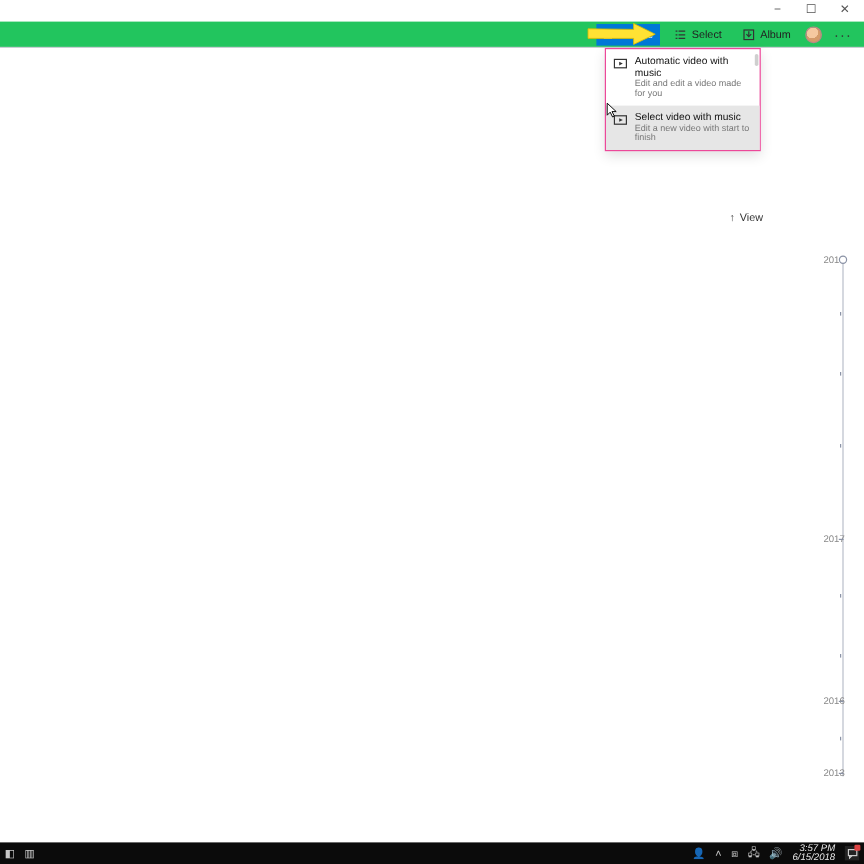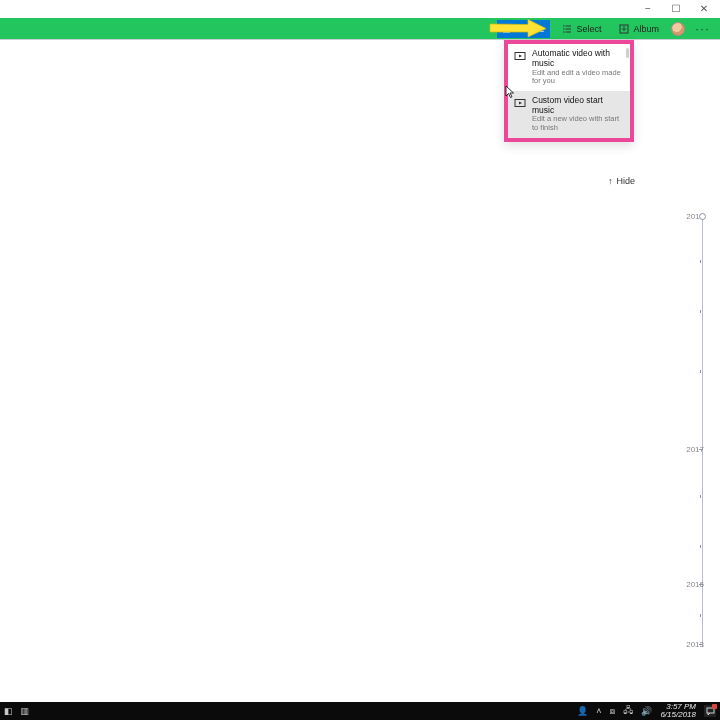--- a/index.html
+++ b/index.html
@@ -14,21 +14,21 @@
   .tool-btn { display:flex; align-items:center; gap:4px; font-size:9px; color:#222; padding:2px 6px; height:18px; }
   .tool-btn.create { background:#0078d7; color:#fff; }
   .tool-btn .ico { width:10px; height:10px; display:flex; align-items:center; justify-content:center; }
   .more { font-size:12px; color:#333; padding:0 4px; letter-spacing:1px; }
   .avatar { width:14px; height:14px; border-radius:50%; background: radial-gradient(circle at 40% 35%, #f5c9a0 0 45%, #d49b6a 46% 100%); border:1px solid #b88; }
 
   
   .arrow-annot { position:absolute; left:488px; top:16px; pointer-events:none; z-index:6; }
 
   
-  .dropdown { position:absolute; top:40px; left:504px; width:130px; background:#fff; border:4px solid #ec4899; box-shadow:0 4px 10px rgba(0,0,0,0.12); z-index:5; }
+  .dropdown { position:absolute; top:40px; left:504px; width:130px; background:#fff; border:1px solid #ec4899; box-shadow:0 4px 10px rgba(0,0,0,0.12); z-index:5; }
   .drop-item { display:flex; gap:6px; padding:5px 6px; align-items:flex-start; cursor:default; }
   .drop-item.hover { background:#e6e6e6; }
   .drop-item .di-icon { width:12px; height:12px; flex:0 0 12px; margin-top:1px; display:flex; align-items:center; justify-content:center; }
   .drop-item .di-text { line-height:1.15; }
   .drop-item .di-title { font-size:8.5px; color:#111; }
   .drop-item .di-sub  { font-size:7.5px; color:#777; }
   .scroll-nub { position:absolute; top:4px; right:1px; width:3px; height:10px; background:#cfcfcf; border-radius:2px; }
   .cursor { position:absolute; top:85px; left:505px; z-index:7; font-size:11px; color:#000; transform:rotate(0deg); }
 
   
@@ -118,36 +118,36 @@
   </div>
 
   <div class="drop-item hover">
     <span class="di-icon">
       <svg width="12" height="12" viewBox="0 0 12 12">
           <rect x="1" y="2.5" width="10" height="7" fill="none" stroke="#333"></rect>
           <polygon points="5,4.5 8,6 5,7.5" fill="#333"></polygon>
         </svg>
     </span>
     <span class="di-text">
-      <div class="di-title">Custom video start music</div>
+      <div class="di-title">Select video with music</div>
       <div class="di-sub">Edit a new video with start to finish</div>
     </span>
   </div>
 
 </div>
 
 <div class="cursor">
   <svg width="10" height="14" viewBox="0 0 10 14">
       <polygon points="1,1 1,11 3.5,8.5 5.5,12.5 7,11.8 5,8 8.5,8" fill="#fff" stroke="#000" stroke-width="0.8"></polygon>
     </svg>
 </div>
 
 <div class="hide-ctl">
   <span>↑</span>
-  <span>Hide</span>
+  <span>View</span>
 </div>
 
 <div class="timeline" style="top:219px; height:428px;"></div>
 
 <span class="tl-year" style="top:212px;">2018</span>
 <div class="tl-node" style="top:213px;"></div>
 
 <div class="tl-tick" style="top:260px;"></div>
 <div class="tl-tick" style="top:310px;"></div>
 <div class="tl-tick" style="top:370px;"></div>

